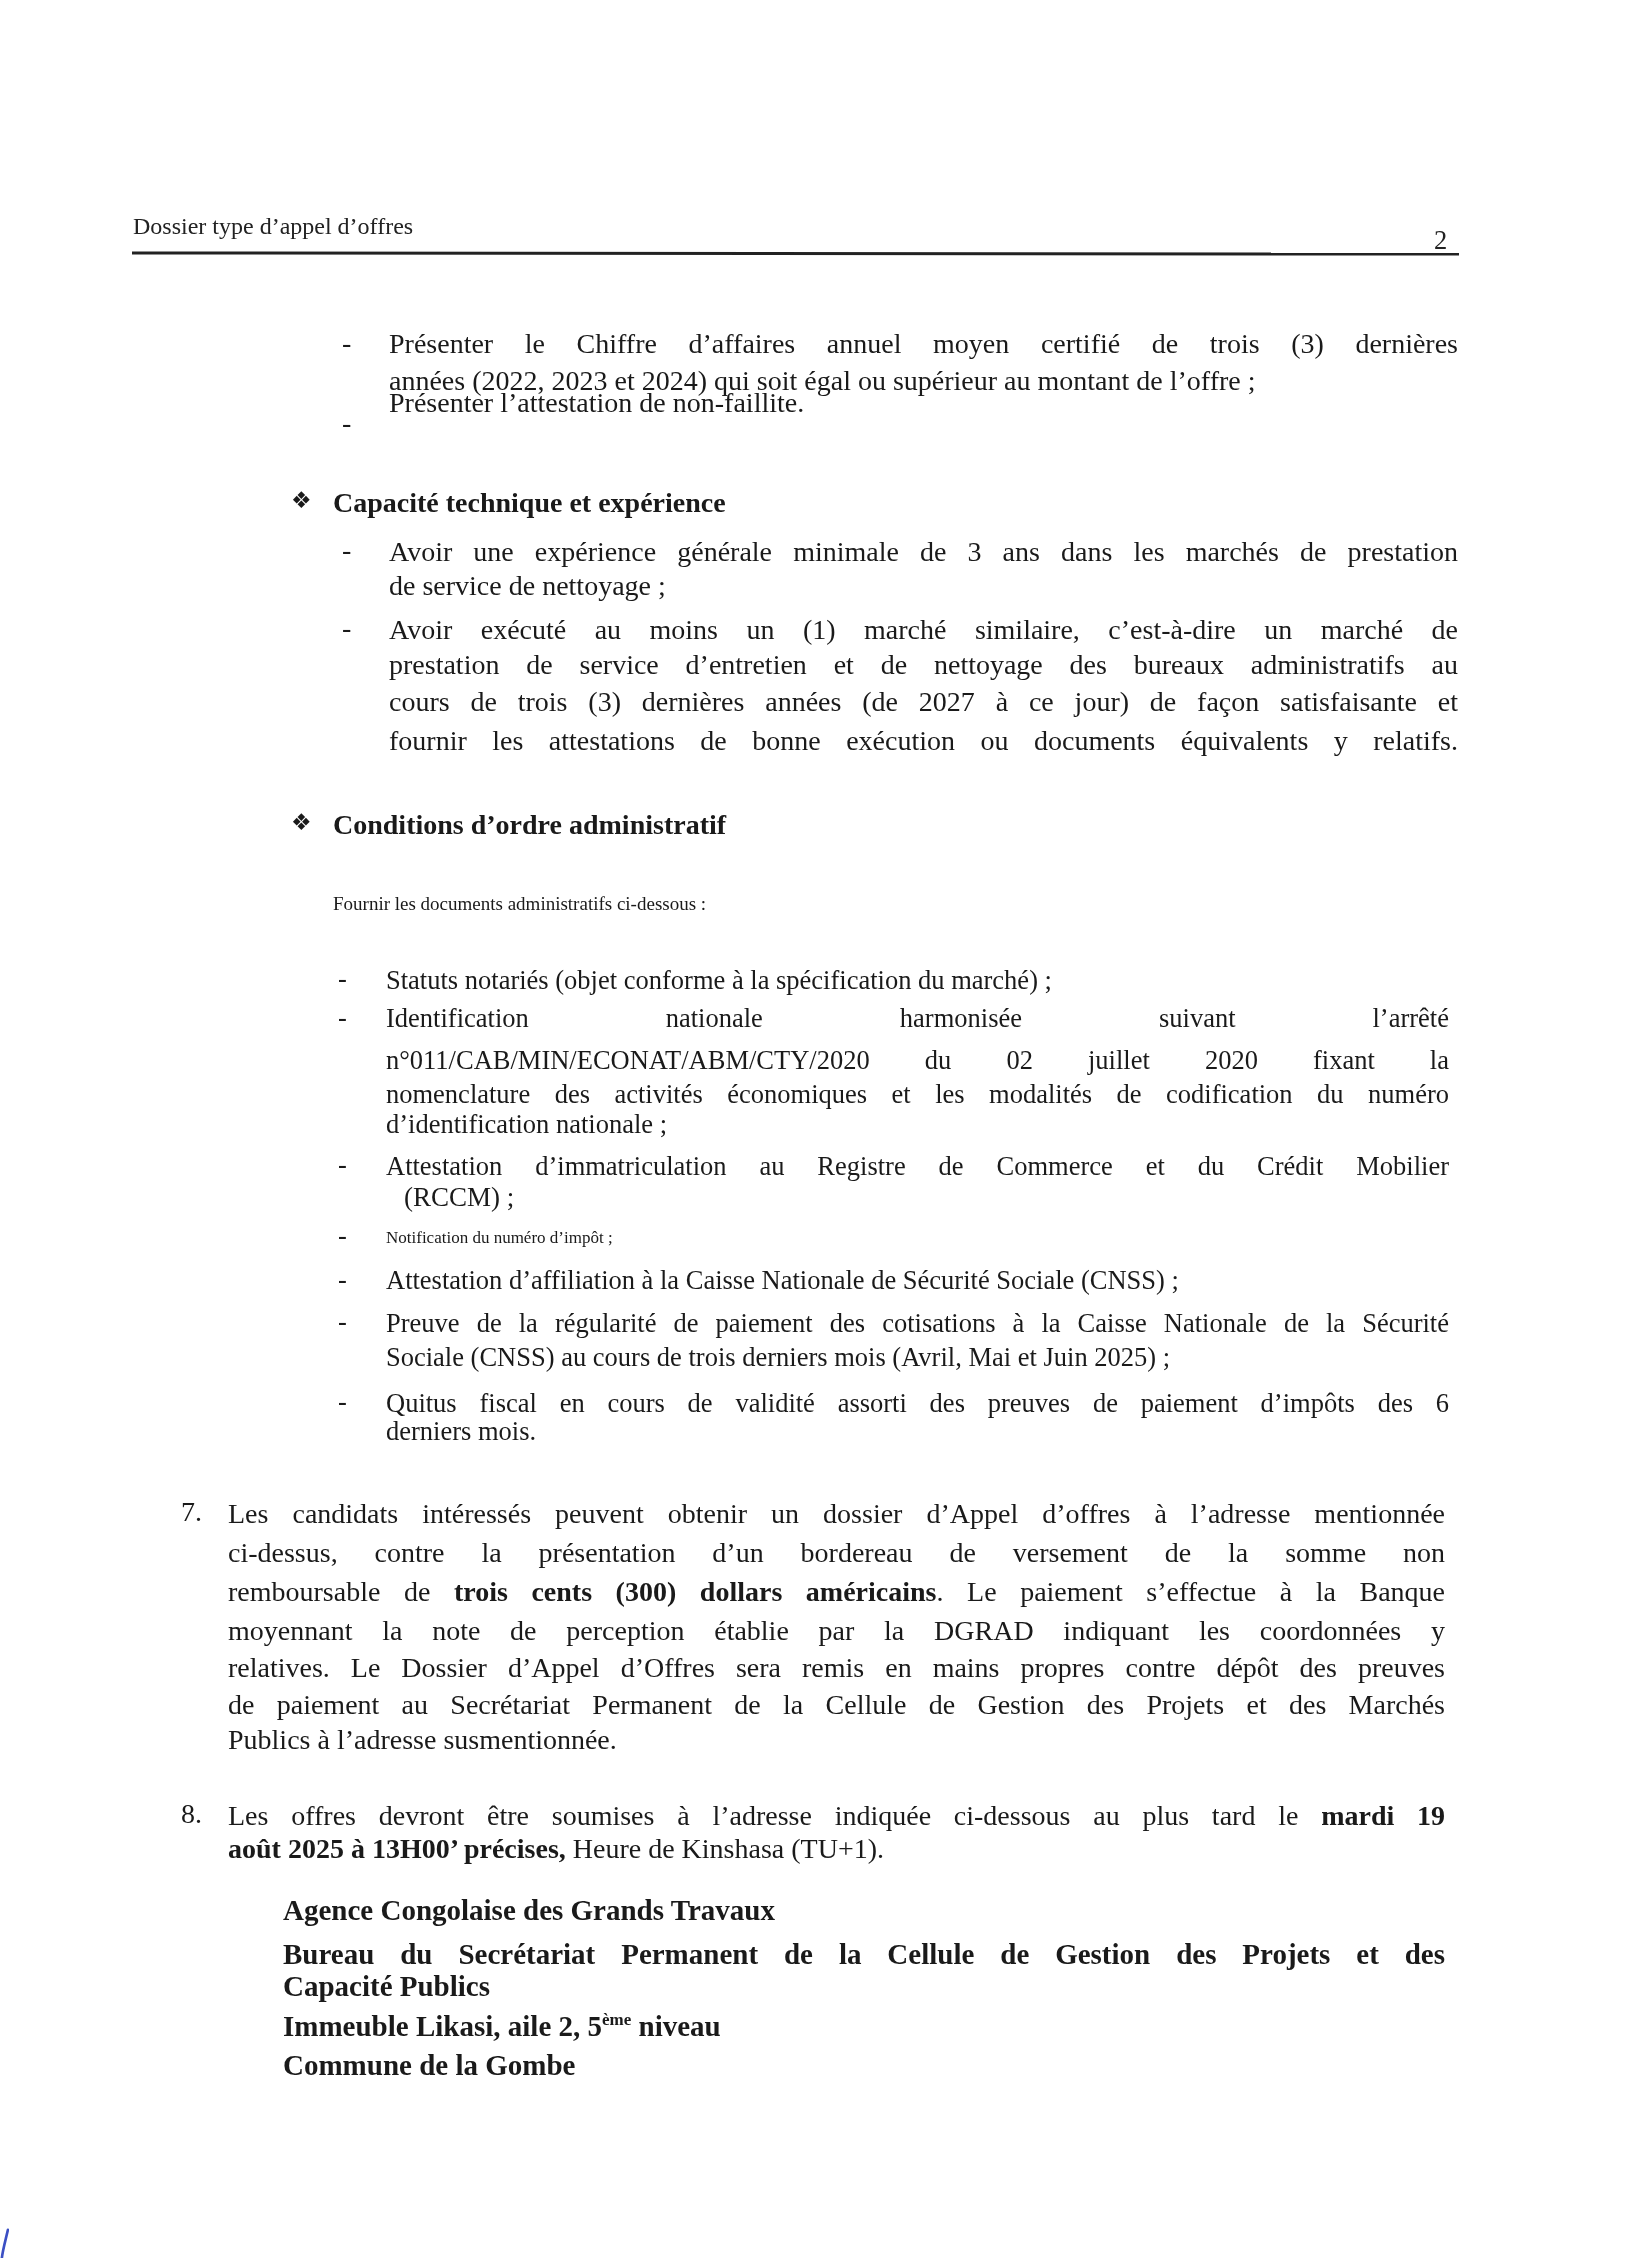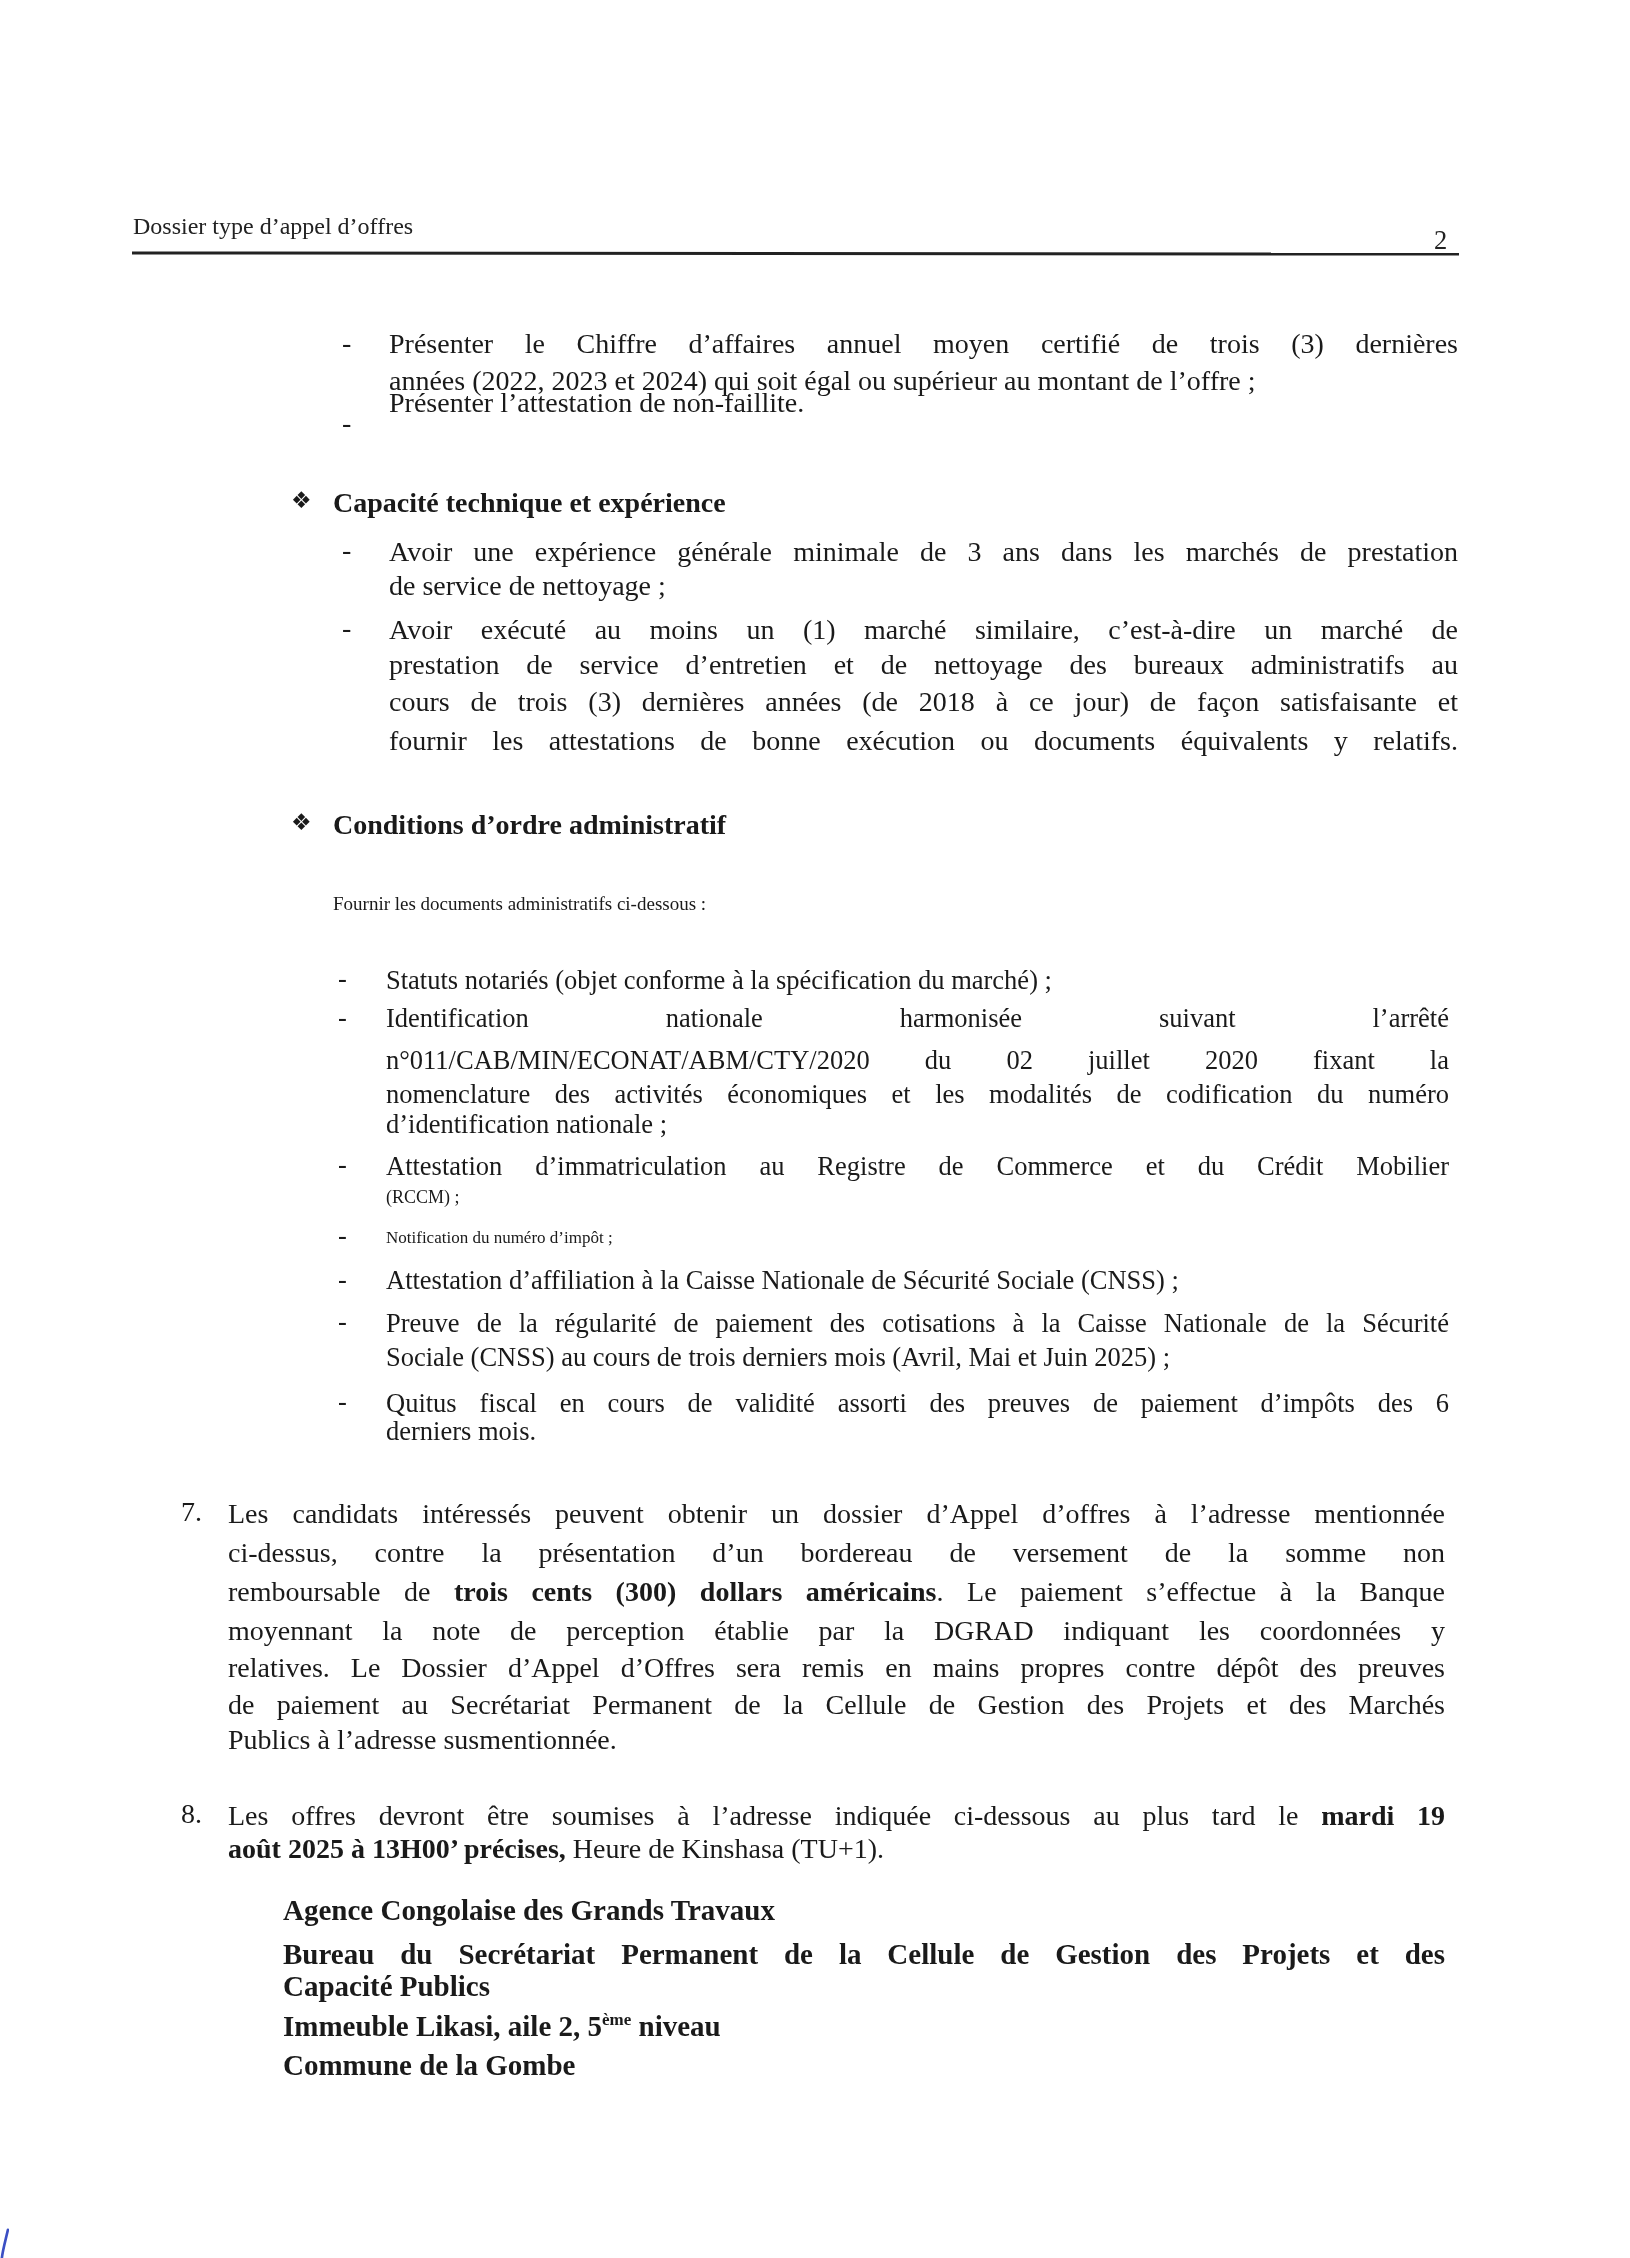--- a/index.html
+++ b/index.html
@@ -48,21 +48,21 @@
 
   <div>
     <span class="dash" style="left:342px;top:532px">-</span>
     <div class="line just" style="left:389px;top:534px;width:1069px">Avoir une expérience générale minimale de 3 ans dans les marchés de prestation</div>
     <div class="line" style="left:389px;top:568px">de service de nettoyage ;</div>
   </div>
   <div>
     <span class="dash" style="left:342px;top:610px">-</span>
     <div class="line just" style="left:389px;top:612px;width:1069px">Avoir exécuté au moins un (1) marché similaire, c’est-à-dire un marché de</div>
     <div class="line just" style="left:389px;top:647px;width:1069px">prestation de service d’entretien et de nettoyage des bureaux administratifs au</div>
-    <div class="line just" style="left:389px;top:684px;width:1069px">cours de trois (3) dernières années (de 2018 à ce jour) de façon satisfaisante et</div>
+    <div class="line just" style="left:389px;top:684px;width:1069px">cours de trois (3) dernières années (de 2027 à ce jour) de façon satisfaisante et</div>
     <div class="line just" style="left:389px;top:723px;width:1069px">fournir les attestations de bonne exécution ou documents équivalents y relatifs.</div>
   </div>
 </div>
 
 <div>
   <span class="diamond" style="left:291px;top:805px">❖</span>
   <div class="line bold" style="left:333px;top:807px">Conditions d’ordre administratif</div>
   <div class="line" style="left:333px;top:886px;font-size:19px">Fournir les documents administratifs ci-dessous :</div>
 
   <div>
@@ -72,21 +72,21 @@
   <div>
     <span class="dash" style="left:338px;top:1000px;font-size:26.5px">-</span>
     <div class="line just" style="left:386px;top:1001px;width:1063px;font-size:26.5px;word-spacing:3.5px">Identification nationale harmonisée suivant l’arrêté</div>
     <div class="line just" style="left:386px;top:1043px;width:1063px;font-size:26.5px">n°011/CAB/MIN/ECONAT/ABM/CTY/2020 du 02 juillet 2020 fixant la</div>
     <div class="line just" style="left:386px;top:1077px;width:1063px;font-size:26.5px">nomenclature des activités économiques et les modalités de codification du numéro</div>
     <div class="line" style="left:386px;top:1107px;font-size:26.5px">d’identification nationale ;</div>
   </div>
   <div>
     <span class="dash" style="left:338px;top:1147px;font-size:26.5px">-</span>
     <div class="line just" style="left:386px;top:1149px;width:1063px;font-size:26.5px">Attestation d’immatriculation au Registre de Commerce et du Crédit Mobilier</div>
-    <div class="line" style="left:386px;top:1180px;font-size:18px">(RCCM) ;</div>
+    <div class="line" style="left:404px;top:1180px;font-size:27px">(RCCM) ;</div>
   </div>
   <div>
     <span class="dash" style="left:338px;top:1218px;font-size:26.5px">-</span>
     <div class="line" style="left:386px;top:1220px;font-size:17px">Notification du numéro d’impôt ;</div>
   </div>
   <div>
     <span class="dash" style="left:338px;top:1262px;font-size:26.5px">-</span>
     <div class="line" style="left:386px;top:1263px;font-size:26.5px">Attestation d’affiliation à la Caisse Nationale de Sécurité Sociale (CNSS) ;</div>
   </div>
   <div>

